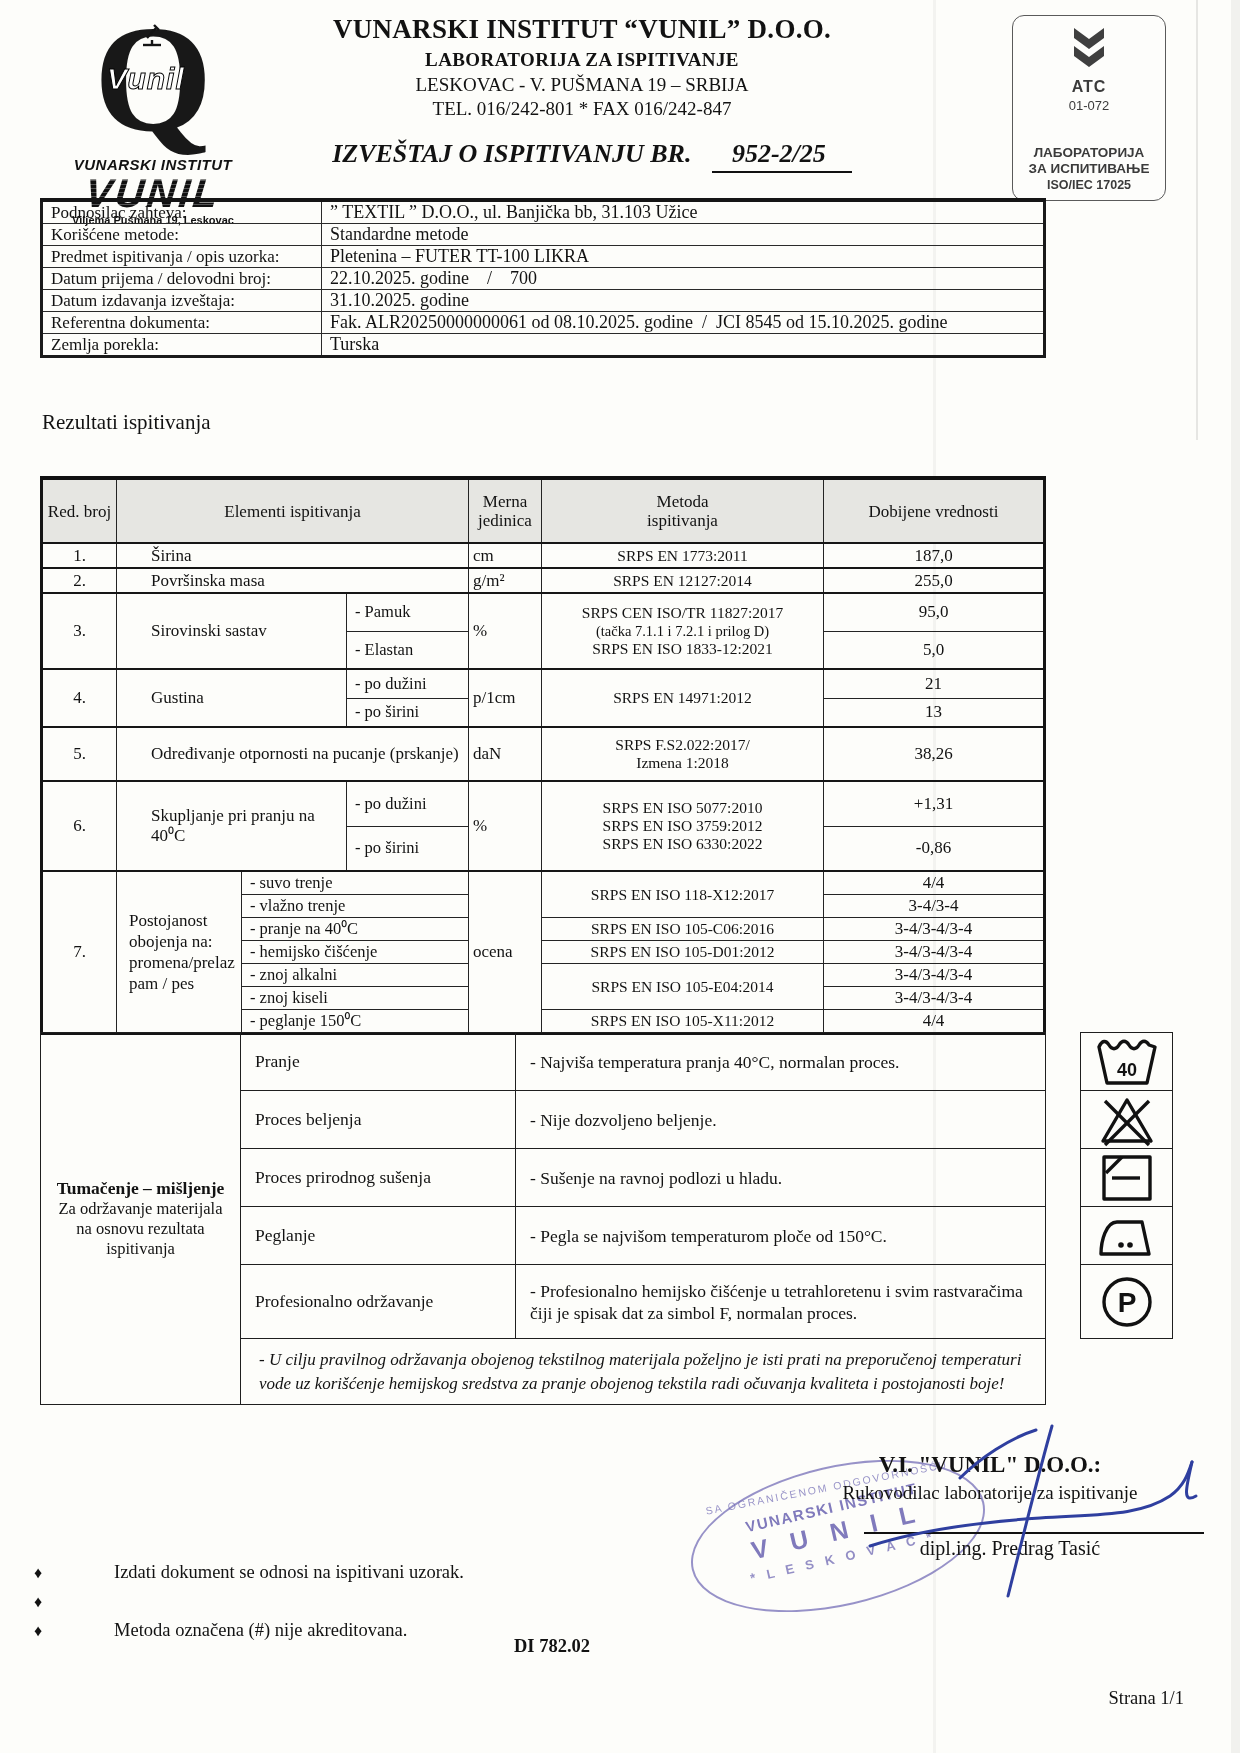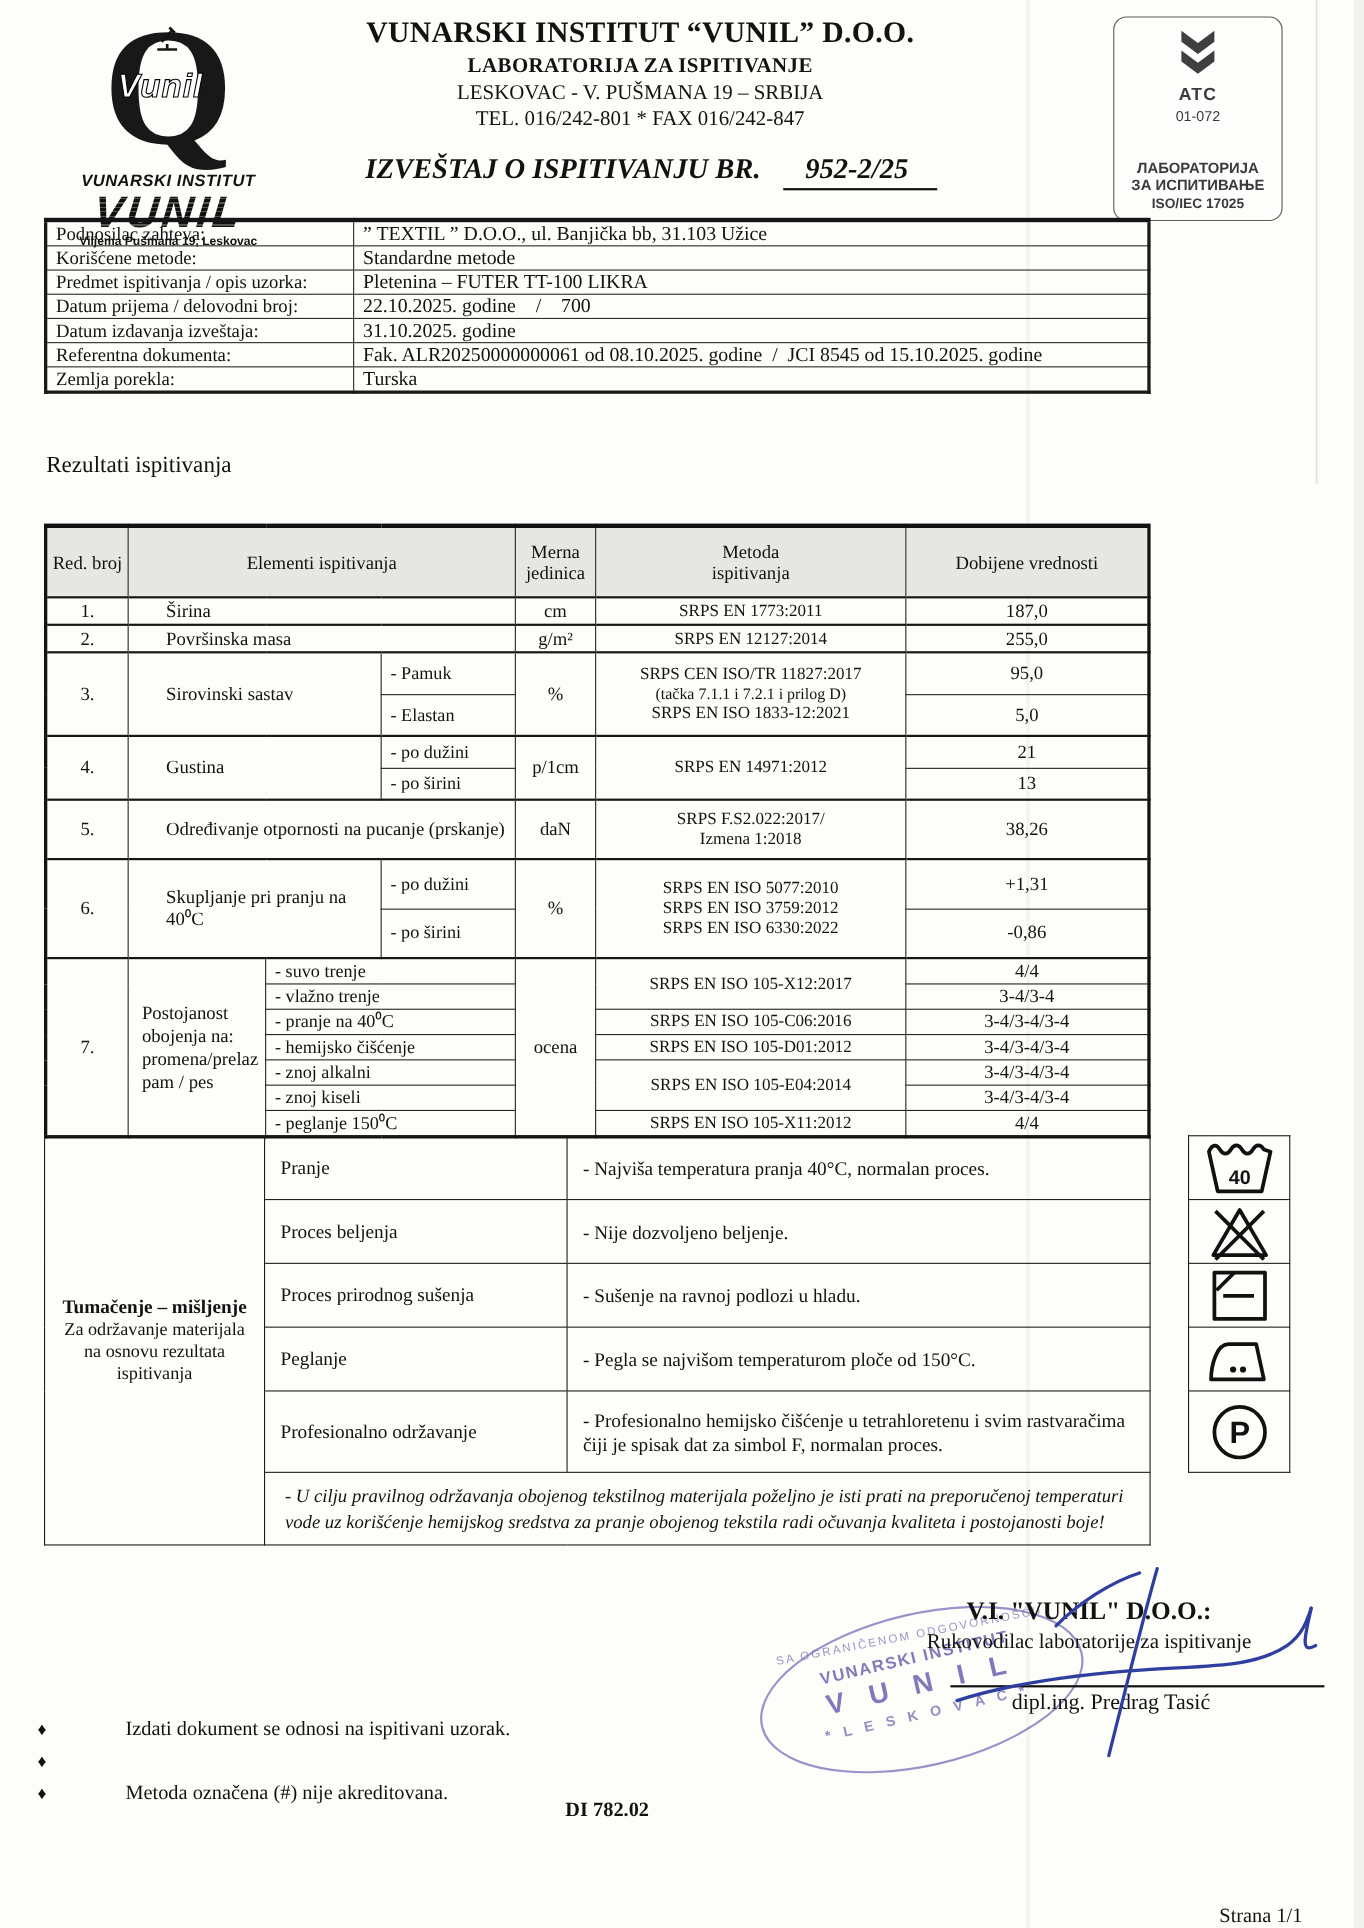--- a/index.html
+++ b/index.html
@@ -49,21 +49,21 @@
 
   
   .rt{position:absolute;left:40px;top:476px;width:1003px;border:3px solid #141414;border-top:4px solid #111;}
   .rt th,.rt td{border:1.5px solid #242424;padding:1px 4px;font-weight:normal;overflow:hidden;}
   .rt th{background:#e6e6e2;font-size:17px;line-height:19px;height:60px;}
   .rt .maj td{border-top:2.3px solid #161616;}
   .rt .c-no{text-align:center;font-size:17px;}
   .rt .c-name{text-align:left;font-size:17px;padding-left:34px;line-height:20px;}
   .rt .c-name7{text-align:left;font-size:17px;padding-left:12px;line-height:21px;}
   .rt .c-sub{text-align:left;font-size:16.5px;padding-left:8px;}
-  .rt .c-unit{text-align:center;font-size:17px;}
+  .rt .c-unit{font-size:17px;}
   .rt .c-meth{text-align:center;font-size:15.5px;line-height:18px;}
   .rt .c-meth .small{font-size:14.5px;}
   .rt .c-val{text-align:center;font-size:17px;}
   .rt tr.h25{height:25px;} .rt tr.h38{height:38px;} .rt tr.h29{height:29px;}
   .rt tr.h54{height:54px;} .rt tr.h45{height:45px;} .rt tr.h22{height:22px;}
 
   
   .care{position:absolute;left:40px;top:1032px;width:1132px;}
   .care td{border:1.9px solid #1f1f1f;}
   .care .nob{border:none;}
@@ -89,21 +89,21 @@
   .stamp-l1{font-size:15px;font-weight:bold;letter-spacing:1.5px;margin-top:6px;}
   .stamp-l2{font-size:25px;font-weight:bold;letter-spacing:8px;margin-top:2px;}
   .stamp-l3{font-size:13px;font-weight:bold;letter-spacing:4px;margin-top:4px;opacity:.85;}
   .ink{position:absolute;left:840px;top:1418px;pointer-events:none;}
 
   
   .bullets{position:absolute;left:30px;top:1558px;width:900px;}
   .b-row{display:flex;font-size:18.5px;line-height:29px;}
   .b-dia{width:80px;padding-left:4px;font-size:16px;}
   .doc-id{position:absolute;left:0;top:1636px;width:1104px;text-align:center;font-size:18.5px;font-weight:bold;}
-  .page-no{position:absolute;right:56px;top:1732px;font-size:18.5px;}
+  .page-no{position:absolute;right:56px;top:1688px;font-size:18.5px;}
   svg{display:block;}
   .icon-svg{margin:0 auto;}
 </style>
 </head>
 <body>
 
 <div class="page">
   <div class="scan-v1"></div>
   <div class="scan-v2"></div>
   <div class="scan-edge"></div>
@@ -272,21 +272,21 @@
     </tr>
     <tr class="h45">
       <td class="c-sub">- po širini</td>
       <td class="c-val">-0,86</td>
     </tr>
     <tr class="maj h22">
       <td class="c-no" rowspan="7">7.</td>
       <td class="c-name7" rowspan="7">Postojanost obojenja na: promena/prelaz pam / pes</td>
       <td class="c-sub" colspan="2">- suvo trenje</td>
       <td class="c-unit" rowspan="7">ocena</td>
-      <td class="c-meth" rowspan="2">SRPS EN ISO 105-X12:2017</td>
+      <td class="c-meth" rowspan="2">SRPS EN ISO 118-X12:2017</td>
       <td class="c-val">4/4</td>
     </tr>
     <tr class="h22">
       <td class="c-sub" colspan="2">- vlažno trenje</td>
       <td class="c-val">3-4/3-4</td>
     </tr>
     <tr class="h22">
       <td class="c-sub" colspan="2">- pranje na 40⁰C</td>
       <td class="c-meth">SRPS EN ISO 105-C06:2016</td>
       <td class="c-val">3-4/3-4/3-4</td>

